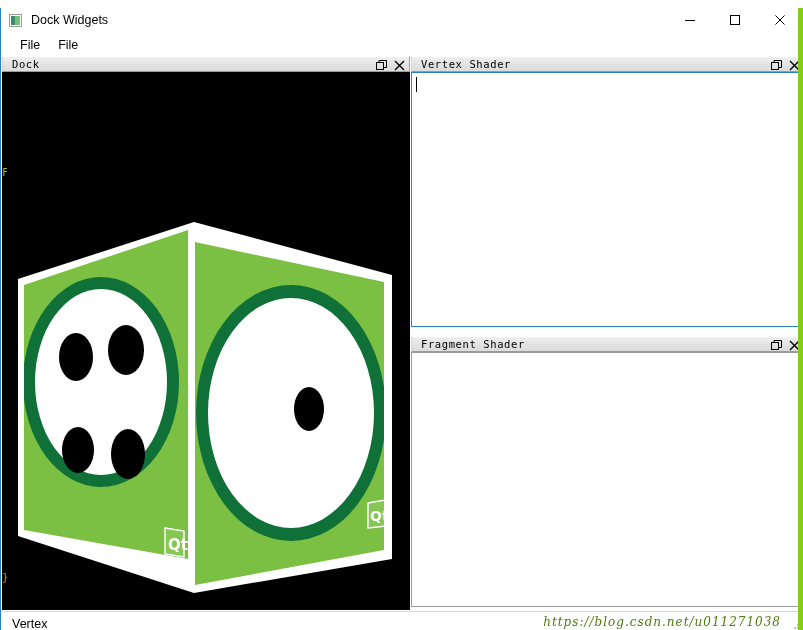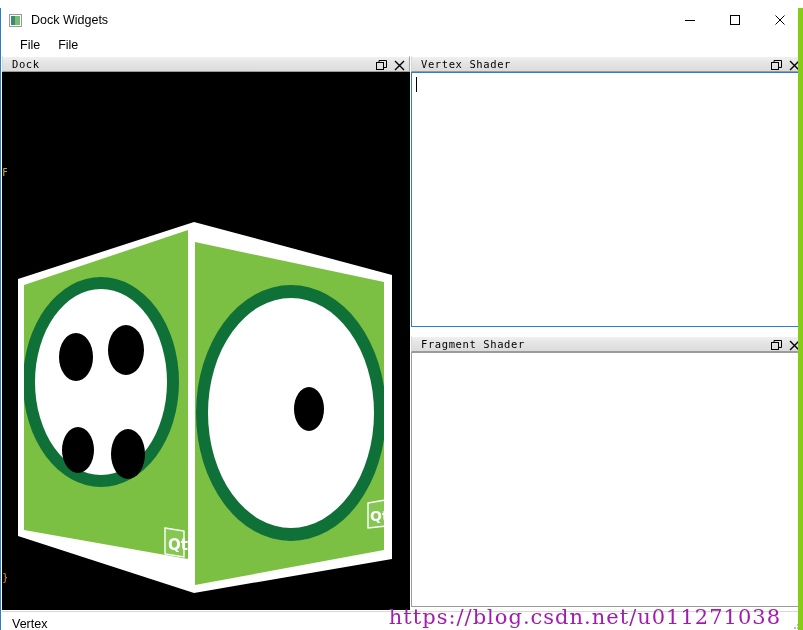--- a/index.html
+++ b/index.html
@@ -210,25 +210,26 @@
     font-size: 12.5px;
     color: #000000;
     margin-left: 10px;
     white-space: nowrap;
   }
   #watermark {
     position: absolute;
     right: 22px;
     bottom: 7px;
     font-family: "DejaVu Serif", "Liberation Serif", serif;
-    font-size: 21px;
-    color: #a21caf;
+    font-size: 12px;
+    color: #4d7c0f;
     letter-spacing: 1px;
     white-space: nowrap;
     pointer-events: none;
+    font-style: italic;
   }
   #resize-grip {
     position: absolute;
     right: 3px; bottom: 3px;
     width: 10px; height: 10px;
   }
   .grip-dot {
     position: absolute;
     width: 2px; height: 2px;
     background: #bdbdbd;

